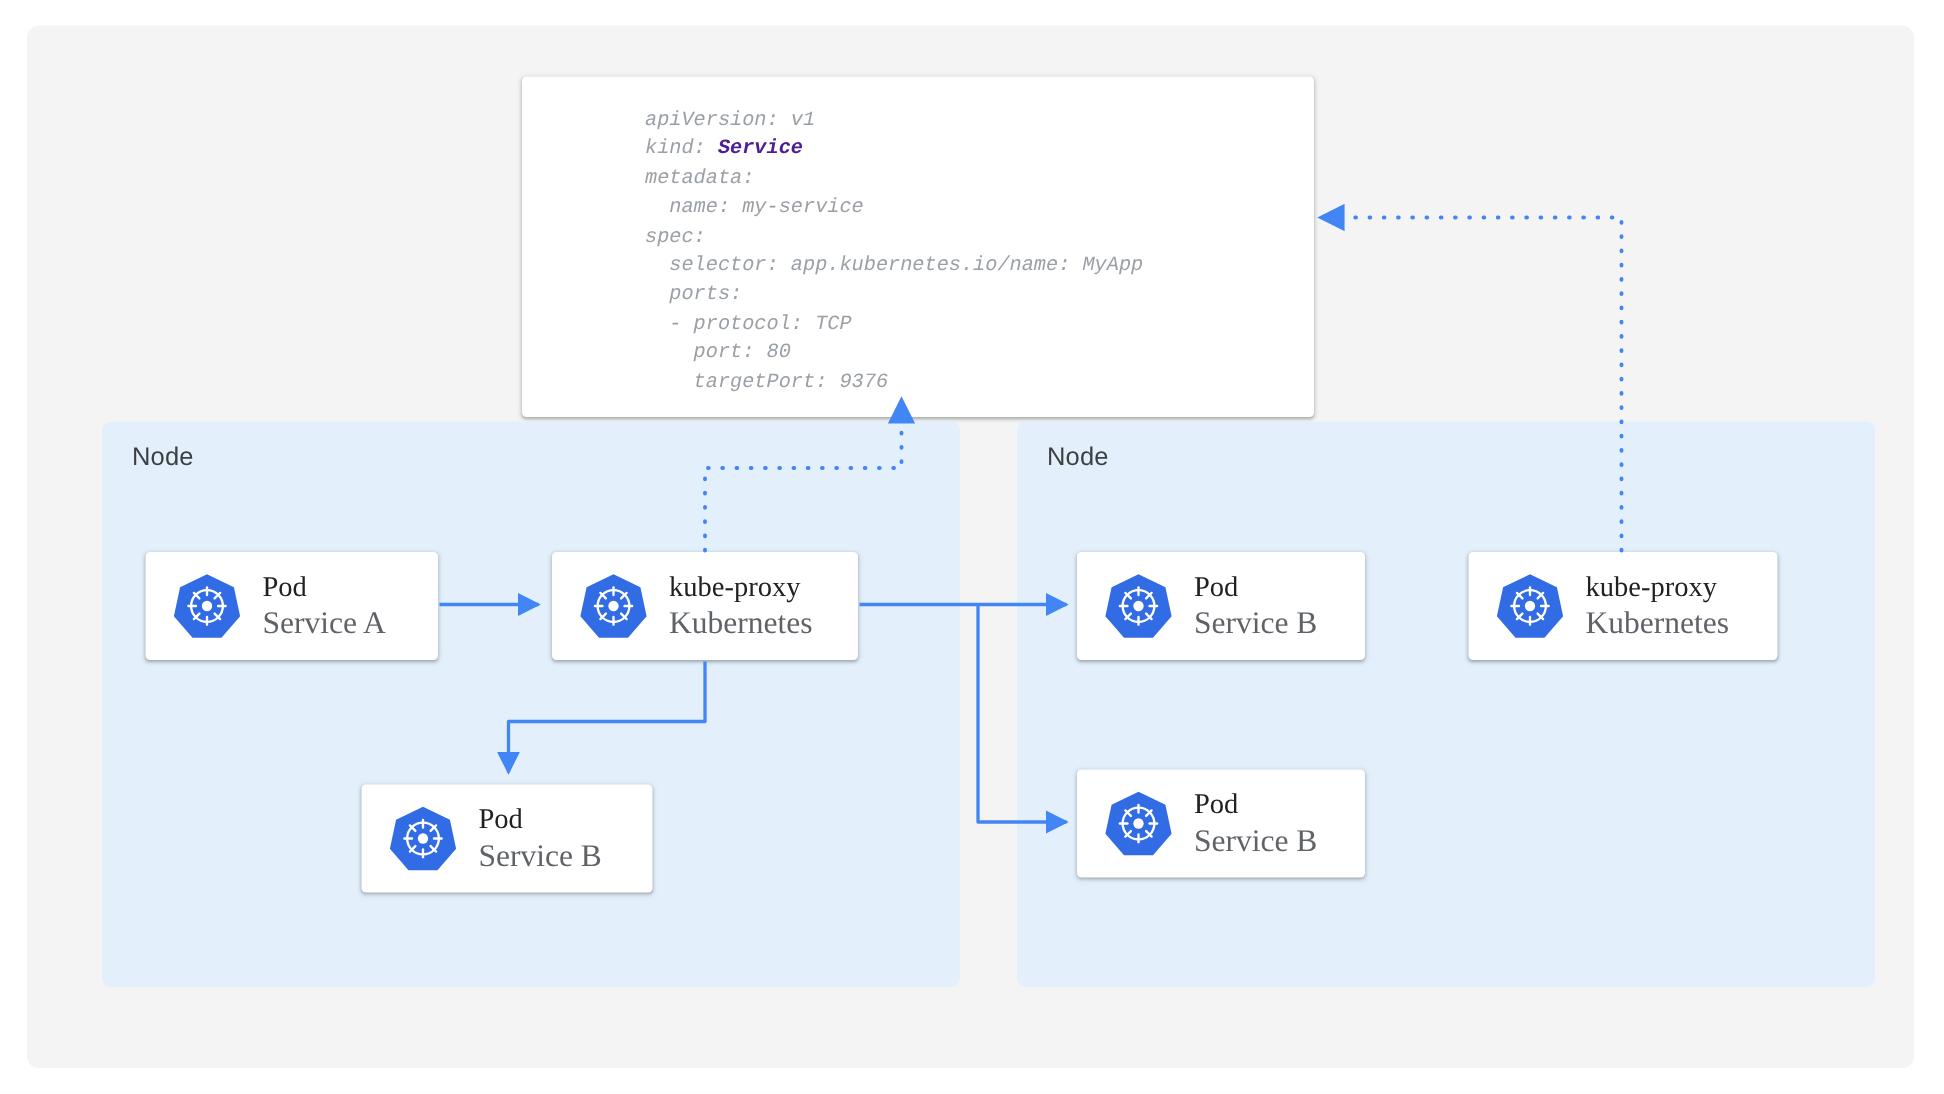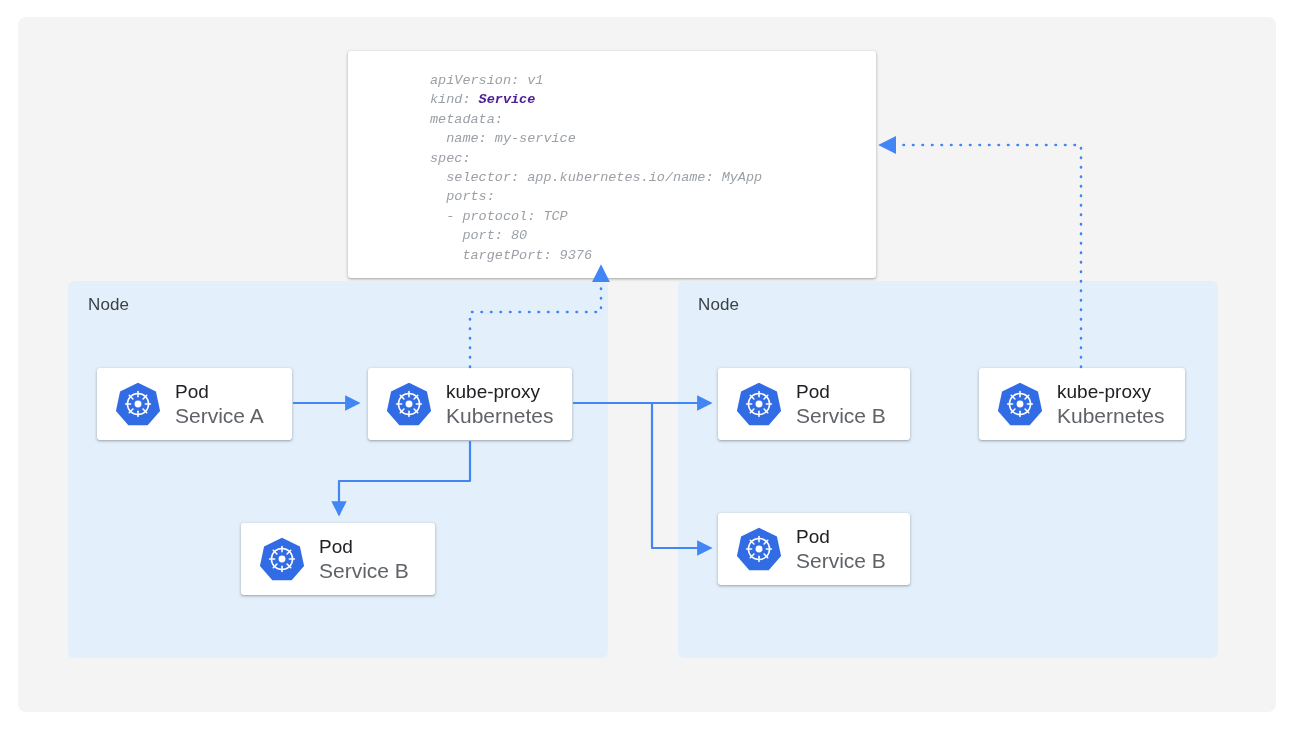--- a/index.html
+++ b/index.html
@@ -20,39 +20,41 @@
     height: 695px;
     background: #f4f4f4;
     border-radius: 8px;
   }
 
   
   .node {
     position: absolute;
     background: #e3f0fc;
     border-radius: 6px;
+    padding-left: 32px;
   }
   .node-label {
     position: absolute;
     left: 20px;
     top: 14px;
     font-size: 17px;
     color: #3c4043;
     letter-spacing: 0.1px;
   }
 
   
   .card {
     position: absolute;
     background: #ffffff;
     border-radius: 3px;
     box-shadow: 0 1px 2px rgba(60,64,67,0.30), 0 1px 3px 1px rgba(60,64,67,0.12);
     display: flex;
     align-items: center;
     box-sizing: border-box;
+    font-family: Liberation Serif, serif;
   }
   .card .logo {
     flex: 0 0 auto;
     margin-left: 18px;
     margin-right: 14px;
     width: 46px;
     height: 46px;
   }
   .card .labels {
     display: flex;

